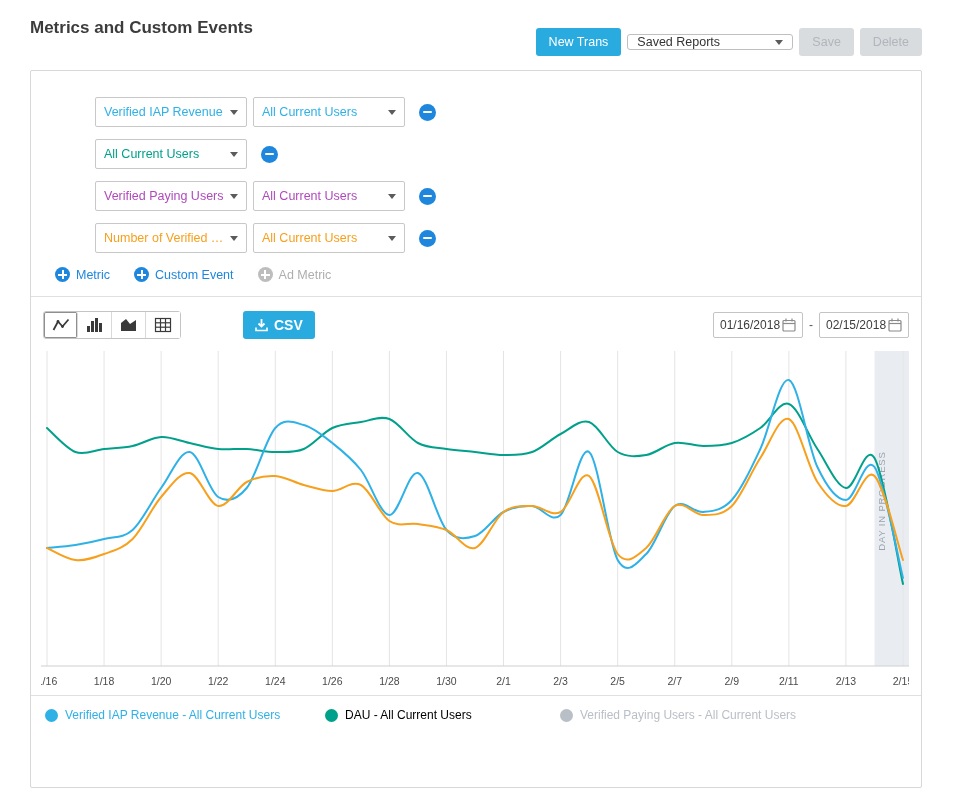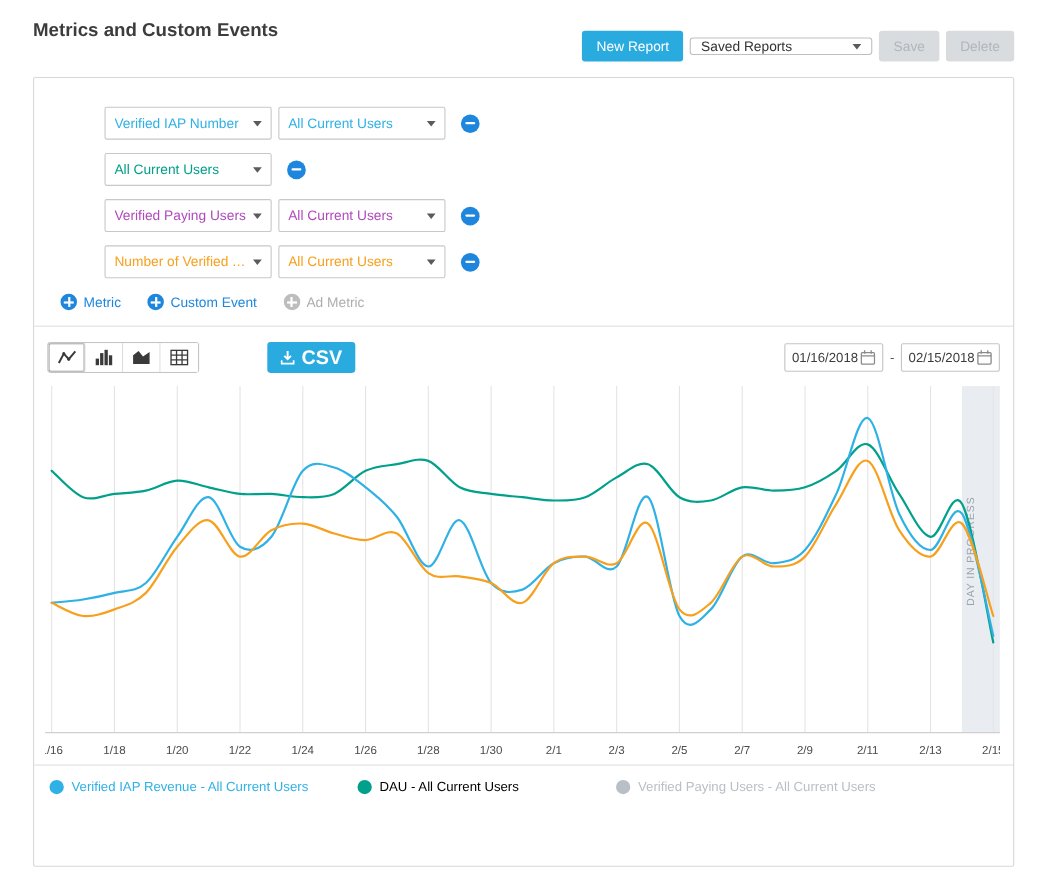--- a/index.html
+++ b/index.html
@@ -78,21 +78,21 @@
     width: 34px; height: 26px; display: flex; align-items: center; justify-content: center;
     border-right: 1px solid #d9d9d9; cursor: pointer; background: #fff;
   }
   .ct-btn:last-child { border-right: none; }
   .ct-btn.active { box-shadow: inset 0 0 0 1px #8f8f8f; border-radius: 2px; }
 
   .csv-btn {
     margin-left: 62px; height: 28px; padding: 0 12px;
     background: #29abe0; color: #fff; border: none; border-radius: 3px;
     display: flex; align-items: center; gap: 6px;
-    font-size: 18px; font-weight: bold; font-family: "Liberation Sans", sans-serif; cursor: pointer;
+    font-size: 14px; font-weight: bold; font-family: "Liberation Sans", sans-serif; cursor: pointer;
   }
 
   .date-range { margin-left: auto; display: flex; align-items: center; gap: 6px; }
   .date-box {
     width: 90px; height: 26px; border: 1px solid #c4c4c4; border-radius: 2px;
     display: flex; align-items: center; justify-content: space-between;
     padding: 0 6px; font-size: 12px; color: #3c3c3c; cursor: pointer; background: #fff;
   }
   .date-sep { font-size: 12px; color: #555; }
 
@@ -109,36 +109,36 @@
   .li-1 { width: 235px; }
 </style>
 </head>
 <body>
 
 <div class="page">
 
   <div class="page-title">Metrics and Custom Events</div>
 
   <div class="header-controls">
-    <button class="btn btn-primary">New Report</button>
+    <button class="btn btn-primary">New Trans</button>
     <div class="select-box">
       <span>Saved Reports</span>
       <span class="caret"></span>
     </div>
     <button class="btn btn-disabled">Save</button>
     <button class="btn btn-disabled">Delete</button>
   </div>
 
   <div class="card">
 
     <div class="selectors">
 
       <div class="metric-row">
         <div class="msel" style="color: rgb(47, 177, 230);">
-          <span class="msel-label">Verified IAP Number</span>
+          <span class="msel-label">Verified IAP Revenue</span>
           <span class="caret"></span>
         </div>
         <div class="msel" style="color: rgb(47, 177, 230);">
           <span class="msel-label">All Current Users</span>
           <span class="caret"></span>
         </div>
         <span class="circle-btn minus"></span>
       </div>
 
       <div class="metric-row">

